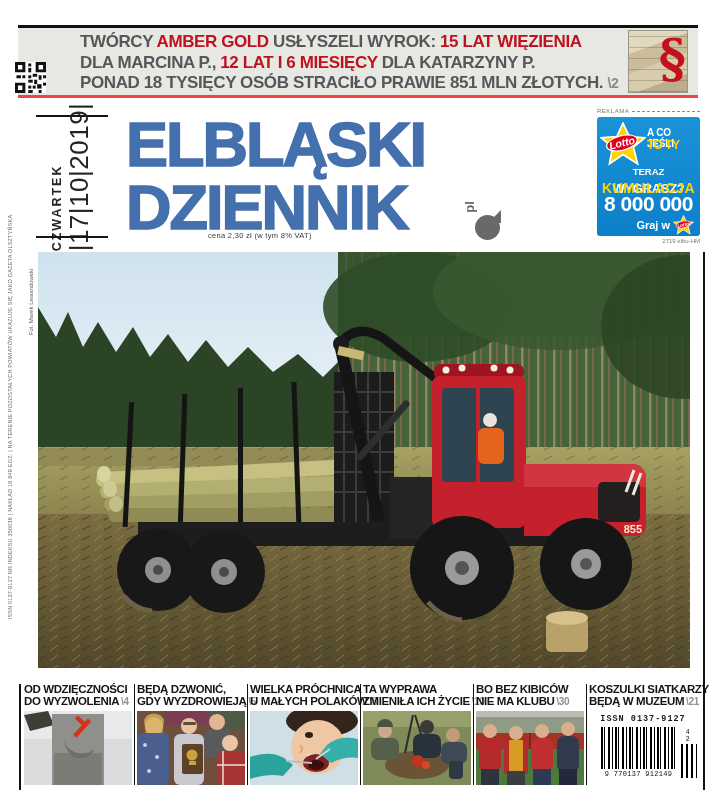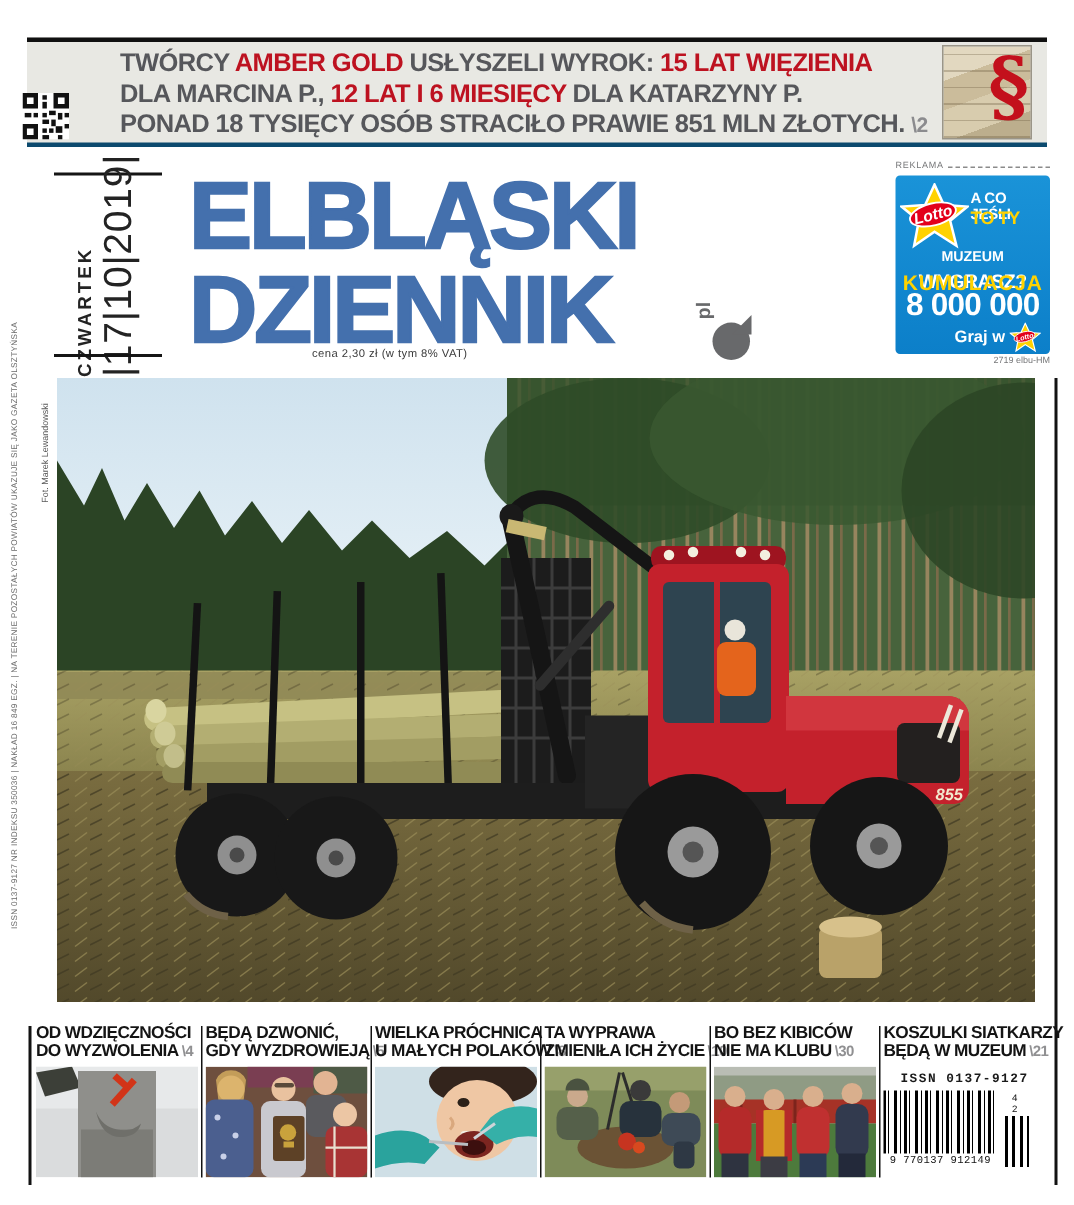--- a/index.html
+++ b/index.html
@@ -1,21 +1,21 @@
 <!DOCTYPE html>
 <html><head>
 <meta charset="utf-8">
 <style>
   html,body{margin:0;padding:0;background:#fff;}
   .page{position:relative;width:716px;height:803px;background:#ffffff;overflow:hidden;
         font-family:"Liberation Sans",sans-serif;}
 
   
   .banner{position:absolute;left:18px;top:25px;width:680px;height:67px;
-          background:#e8e8e3;border-top:3px solid #101010;border-bottom:3px solid #0c4a6e;}
+          background:#e8e8e3;border-top:3px solid #101010;border-bottom:3px solid #ef4444;}
   .qr{position:absolute;left:-3px;top:34px;width:31px;height:31px;}
   .banner-text{position:absolute;left:62px;top:4px;width:545px;}
   .bline{font-weight:bold;font-size:17px;line-height:20.5px;color:#56575b;letter-spacing:-0.4px;white-space:nowrap;}
   .bline .red{color:#bd1220;}
   .bline .ref{color:#8b8b8e;font-size:14px;}
   .money{position:absolute;left:610px;top:2px;width:58px;height:61px;border:1px solid #9a9588;
          background:
            repeating-linear-gradient(0deg, rgba(96,80,52,.30) 0 1px, transparent 1px 11px),
            linear-gradient(160deg,#e2d8c0 0 28%,#cbbc9b 28% 52%,#d8ccae 52% 78%,#bcae8d 78% 100%);}
   .paragraf{position:absolute;right:1px;top:-3px;font-family:"DejaVu Serif",serif;
@@ -49,21 +49,21 @@
   .ad-l3 .sm{font-size:9.5px;}
   .ad-l3 .lg{font-size:13px;letter-spacing:-0.3px;margin-top:32px;}
   .ad-l4{position:absolute;left:0;top:63px;width:100%;text-align:center;font-size:14px;font-weight:bold;color:#ffd200;letter-spacing:0.5px;}
   .ad-l5{position:absolute;left:0;top:75px;width:100%;text-align:center;font-size:21px;font-weight:bold;color:#fff;letter-spacing:-0.5px;}
   .ad-l6{position:absolute;right:6px;top:98px;display:flex;align-items:center;gap:3px;
          font-size:11px;font-weight:bold;color:#fff;}
   .ad-star-sm{width:21px;height:20px;}
   .ad-code{position:absolute;left:597px;top:238px;width:103px;text-align:right;font-size:6px;color:#77787a;}
 
   
-  .photo{position:absolute;left:38px;top:252px;width:652px;height:416px;overflow:hidden;font-style:italic;}
+  .photo{position:absolute;left:38px;top:252px;width:652px;height:416px;overflow:hidden;}
   .photo svg{display:block;width:100%;height:100%;}
   .credit{position:absolute;left:22px;top:254px;width:12px;height:96px;}
   .credit span{font-size:6px;color:#5a5a5a;}
   .micro{position:absolute;left:1px;top:252px;width:12px;height:330px;}
   .micro span{font-size:5.5px;color:#6b6b6b;letter-spacing:0.2px;}
 
   .headline{position:absolute;left:42px;top:553px;width:650px;color:#fff;font-weight:bold;}
   .hl-line{display:inline-block;transform:scaleX(.9);transform-origin:0 50%;white-space:nowrap;
            font-size:47px;line-height:50px;letter-spacing:-1px;
            text-shadow:2px 3px 0 rgba(35,35,35,.55), 4px 6px 7px rgba(0,0,0,.5);}
@@ -77,21 +77,21 @@
   .teaser{width:108px;flex:0 0 108px;}
   .vr{flex:0 0 1px;background:#121212;margin:0 2px;}
   .t-title{font-size:11.5px;line-height:11.5px;font-weight:bold;color:#141414;letter-spacing:-0.4px;white-space:nowrap;}
   .t-ref{color:#909092;font-size:10px;margin-left:2px;}
   .t-photo{margin-top:4px;width:108px;height:74px;overflow:hidden;}
   .t-photo svg{display:block;width:100%;height:100%;}
 
   
   .issn-label{margin-top:7px;text-align:center;font-family:"Liberation Mono",monospace;
               font-size:8.5px;font-weight:bold;color:#1a1a1a;letter-spacing:1px;}
-  .bc-row{margin-top:3px;display:flex;align-items:flex-end;gap:5px;}
+  .bc-row{margin-top:3px;display:flex;align-items:flex-end;gap:5px;margin-left:12px;}
   .bc-main{width:76px;}
   .bc-bars{height:42px;background:repeating-linear-gradient(90deg,#000 0 2px,#fff 2px 3px,#000 3px 4px,#fff 4px 7px,#000 7px 9px,#fff 9px 11px,#000 11px 12px,#fff 12px 14px);}
   .bc-digits{font-family:"Liberation Mono",monospace;font-size:7px;color:#111;letter-spacing:0.3px;text-align:center;margin-top:1px;white-space:nowrap;}
   .bc-addon{width:16px;}
   .bc-addon-num{font-family:"Liberation Mono",monospace;font-size:6.5px;color:#111;text-align:center;letter-spacing:3px;}
   .bc-addon-bars{height:34px;margin-top:1px;background:repeating-linear-gradient(90deg,#000 0 2px,#fff 2px 5px,#000 5px 7px,#fff 7px 10px);}
 </style>
 </head>
 <body>
 
@@ -157,21 +157,21 @@
   <div class="ad">
     <svg class="ad-star" viewBox="0 0 44 42">
       <polygon points="22,1 28,14 43,15 32,24 36,40 22,31 9,40 12,24 1,15 16,14" fill="#ffd200" stroke="#fff" stroke-width="1.6"></polygon>
       <g transform="rotate(-14 21 20)">
         <ellipse cx="21" cy="20" rx="15" ry="7" fill="#e3001b" stroke="#fff" stroke-width="1.2"></ellipse>
         <text x="21" y="23.5" font-size="10" font-weight="bold" font-style="italic" fill="#fff" text-anchor="middle">Lotto</text>
       </g>
     </svg>
     <div class="ad-l1">A CO JEŚLI</div>
     <div class="ad-l2">TO TY</div>
-    <div class="ad-l3"><span class="sm">MUZEUM</span> <span class="lg">WYGRASZ?</span></div>
+    <div class="ad-l3"><span class="sm">TERAZ</span> <span class="lg">WYGRASZ?</span></div>
     <div class="ad-l4">KUMULACJA</div>
     <div class="ad-l5">8 000 000</div>
     <div class="ad-l6">
       <span>Graj w</span>
       <svg class="ad-star-sm" viewBox="0 0 44 42">
         <polygon points="22,1 28,14 43,15 32,24 36,40 22,31 9,40 12,24 1,15 16,14" fill="#ffd200" stroke="#fff" stroke-width="1.6"></polygon>
         <g transform="rotate(-14 21 20)">
           <ellipse cx="21" cy="20" rx="15" ry="7" fill="#e3001b" stroke="#fff" stroke-width="1.2"></ellipse>
           <text x="21" y="24" font-size="10" font-weight="bold" font-style="italic" fill="#fff" text-anchor="middle">Lotto</text>
         </g>

